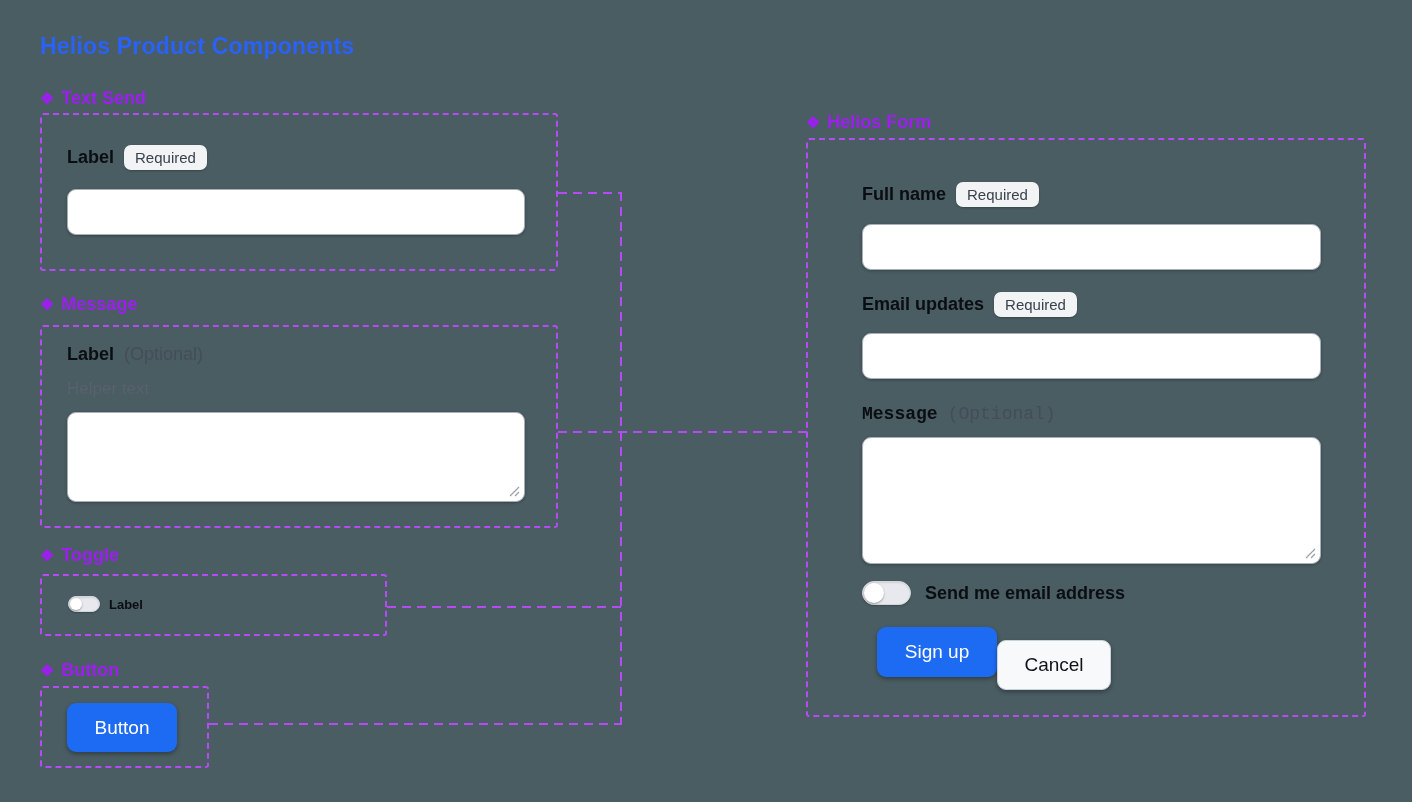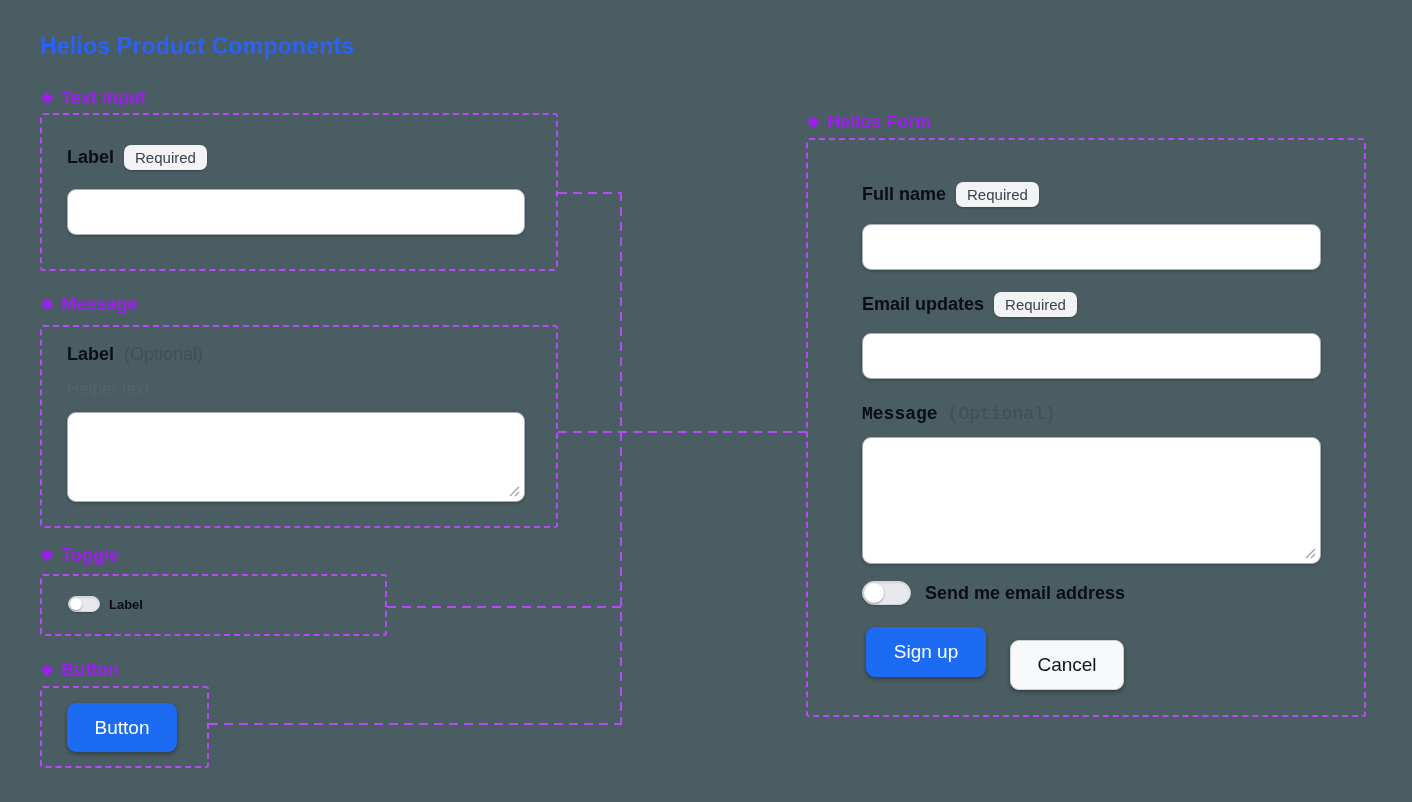--- a/index.html
+++ b/index.html
@@ -127,21 +127,21 @@
   .btn-light { background: #f8f9fa; color: #10141a; border: 1px solid #cdd2d9; }
   #button-demo { position: absolute; left: 25px; top: 15px; width: 110px; height: 49px; }
 
   
   #su-row-fullname { left: 54px; top: 42px;  }
   #su-input-fullname { left: 54px; top: 84px; width: 459px; height: 46px; }
   #su-row-email { left: 54px; top: 152px; }
   #su-input-email { left: 54px; top: 193px; width: 459px; height: 46px; }
   #su-row-message { left: 54px; top: 264px; font-family: Liberation Mono, monospace; }
   #su-textarea { left: 54px; top: 297px; width: 459px; height: 127px; }
-  #su-buttons { position: absolute; left: 58px; top: 487px; display: flex; gap: 24px; }
+  #su-buttons { position: absolute; left: 69px; top: 487px; display: flex; }
   #su-signup-btn { width: 120px; height: 50px; }
   #su-cancel-btn { width: 114px; height: 50px; margin-top: 13px; }
 
   
   #ti-label-row { left: 25px; top: 30px; }
   #ti-input { left: 25px; top: 74px; width: 458px; height: 46px; }
 
   
   #ta-label-row { left: 25px; top: 17px; }
   #ta-helper { left: 25px; top: 52px; }
@@ -155,21 +155,21 @@
   <div class="title" id="left-title">Helios Product Components</div>
 
   <div class="wire-h" id="wire-text-input"></div>
   <div class="wire-v" id="wire-trunk"></div>
   <div class="wire-h" id="wire-textarea"></div>
   <div class="wire-h" id="wire-toggle"></div>
   <div class="wire-h" id="wire-button"></div>
 
   <div class="comp-label" id="label-text-input">
     <span class="comp-icon">❖</span>
-    <span>Text Input</span>
+    <span>Text Send</span>
   </div>
   <div class="dashed-box" id="box-text-input">
     <div class="label-row" id="ti-label-row">
       <span class="field-label">Label</span>
       <span class="badge">Required</span>
     </div>
     <input class="input" id="ti-input" type="text" value="" style="">
   </div>
 
   <div class="comp-label" id="label-textarea">

